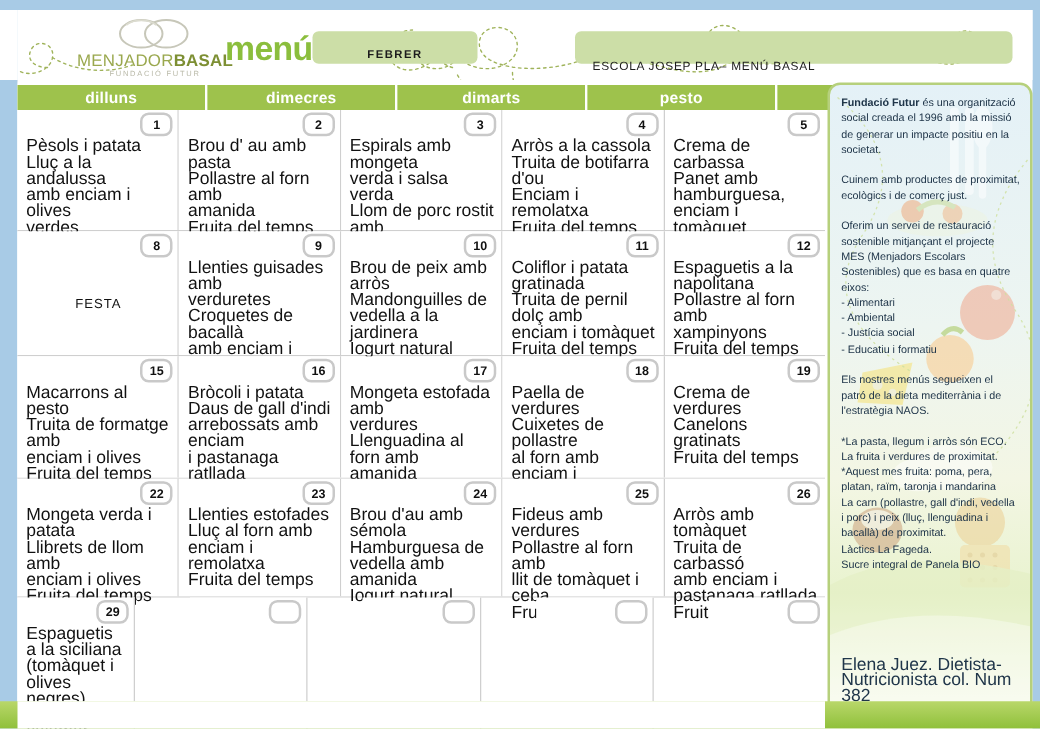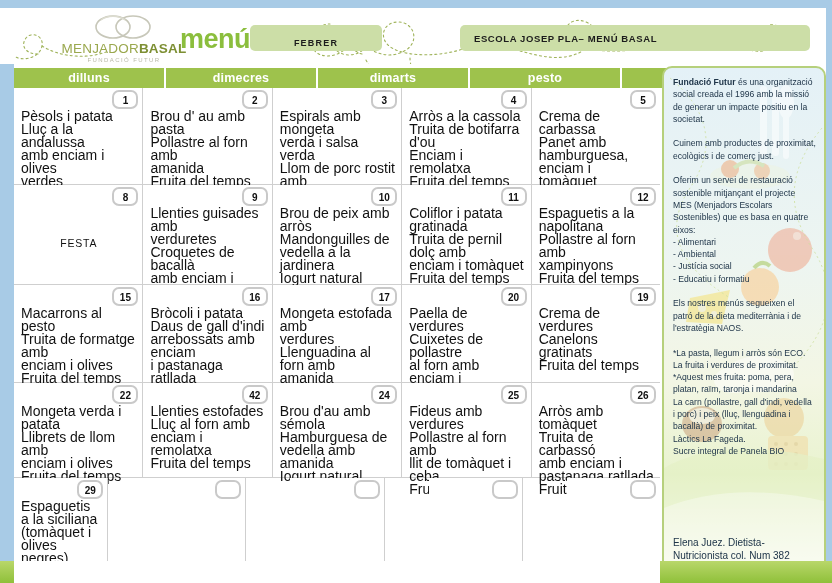--- a/index.html
+++ b/index.html
@@ -62,23 +62,23 @@
   .month-label {
     position: absolute; left: 236px; top: 17px; width: 132px; height: 36px;
     display: flex; align-items: center; justify-content: center;
     font-size: 9px; font-weight: bold; color: #1c1c1c; letter-spacing: 1.2px;
   }
   .school-pill {
     position: absolute; left: 446px; top: 17px; width: 350px; height: 26px;
     background: #ccdea7; border-radius: 5px;
   }
   .school-label {
-    position: absolute; left: 460px; top: 17px; height: 26px;
+    position: absolute; left: 460px; top: 32px; height: 26px;
     display: flex; align-items: center;
-    font-size: 9.5px; font-weight: bold; color: #1c1c1c; letter-spacing: .6px;
+    font-size: 9.5px; font-weight: normal; color: #1c1c1c; letter-spacing: .6px;
   }
   .swirls { position: absolute; left: 0; top: 0; pointer-events: none; }
 
   
   .cal {
     position: absolute; left: 14px; top: 64px; width: 646px; height: 519px;
     background: #ffffff;
   }
   .cal-shadow {
     position: absolute; left: 14px; top: 64px; width: 646px; height: 4px;
@@ -146,21 +146,21 @@
   .panel-text {
     position: relative;
     padding: 8px 8px 6px 9px;
     font-size: 8.6px; line-height: 12.3px;
     color: #20364a;
     white-space: pre-line;
   }
   .panel-text b { font-weight: bold; }
   .panel-sign {
     position: absolute; left: 9px; bottom: 14px; right: 8px;
-    font-size: 10px; line-height: 12.3px; color: #20364a;
+    font-size: 14px; line-height: 12.3px; color: #20364a;
     white-space: pre-line;
   }
 
   
   .bottom-green {
     position: absolute; left: 0; bottom: 0; width: 832px; height: 22px;
     background: linear-gradient(180deg,#b9d76a 0%, #8fc03a 100%);
   }
   .bottom-mask {
     position: absolute; left: 14px; bottom: 0; width: 646px; height: 22px;
@@ -319,21 +319,21 @@
           </div>
           <div class="cell">
             <div class="daynum">17</div>
             <div class="dishes">Mongeta estofada amb
 verdures
 Llenguadina al forn amb
 amanida
 Iogurt natural</div>
           </div>
           <div class="cell">
-            <div class="daynum">20</div>
+            <div class="daynum">18</div>
             <div class="dishes">Paella de verdures
 Cuixetes de pollastre
 al forn amb enciam i
 remolatxa
 Fruita del temps</div>
           </div>
           <div class="cell">
             <div class="daynum">19</div>
             <div class="dishes">Crema de verdures
 Canelons gratinats
@@ -342,21 +342,21 @@
         </div>
         <div class="week" style="height: 95px;">
           <div class="cell">
             <div class="daynum">22</div>
             <div class="dishes">Mongeta verda i patata
 Llibrets de llom amb
 enciam i olives
 Fruita del temps</div>
           </div>
           <div class="cell">
-            <div class="daynum">42</div>
+            <div class="daynum">23</div>
             <div class="dishes">Llenties estofades
 Lluç  al forn amb
 enciam i remolatxa
 Fruita del temps</div>
           </div>
           <div class="cell">
             <div class="daynum">24</div>
             <div class="dishes">Brou d'au amb sémola
 Hamburguesa de
 vedella amb amanida

